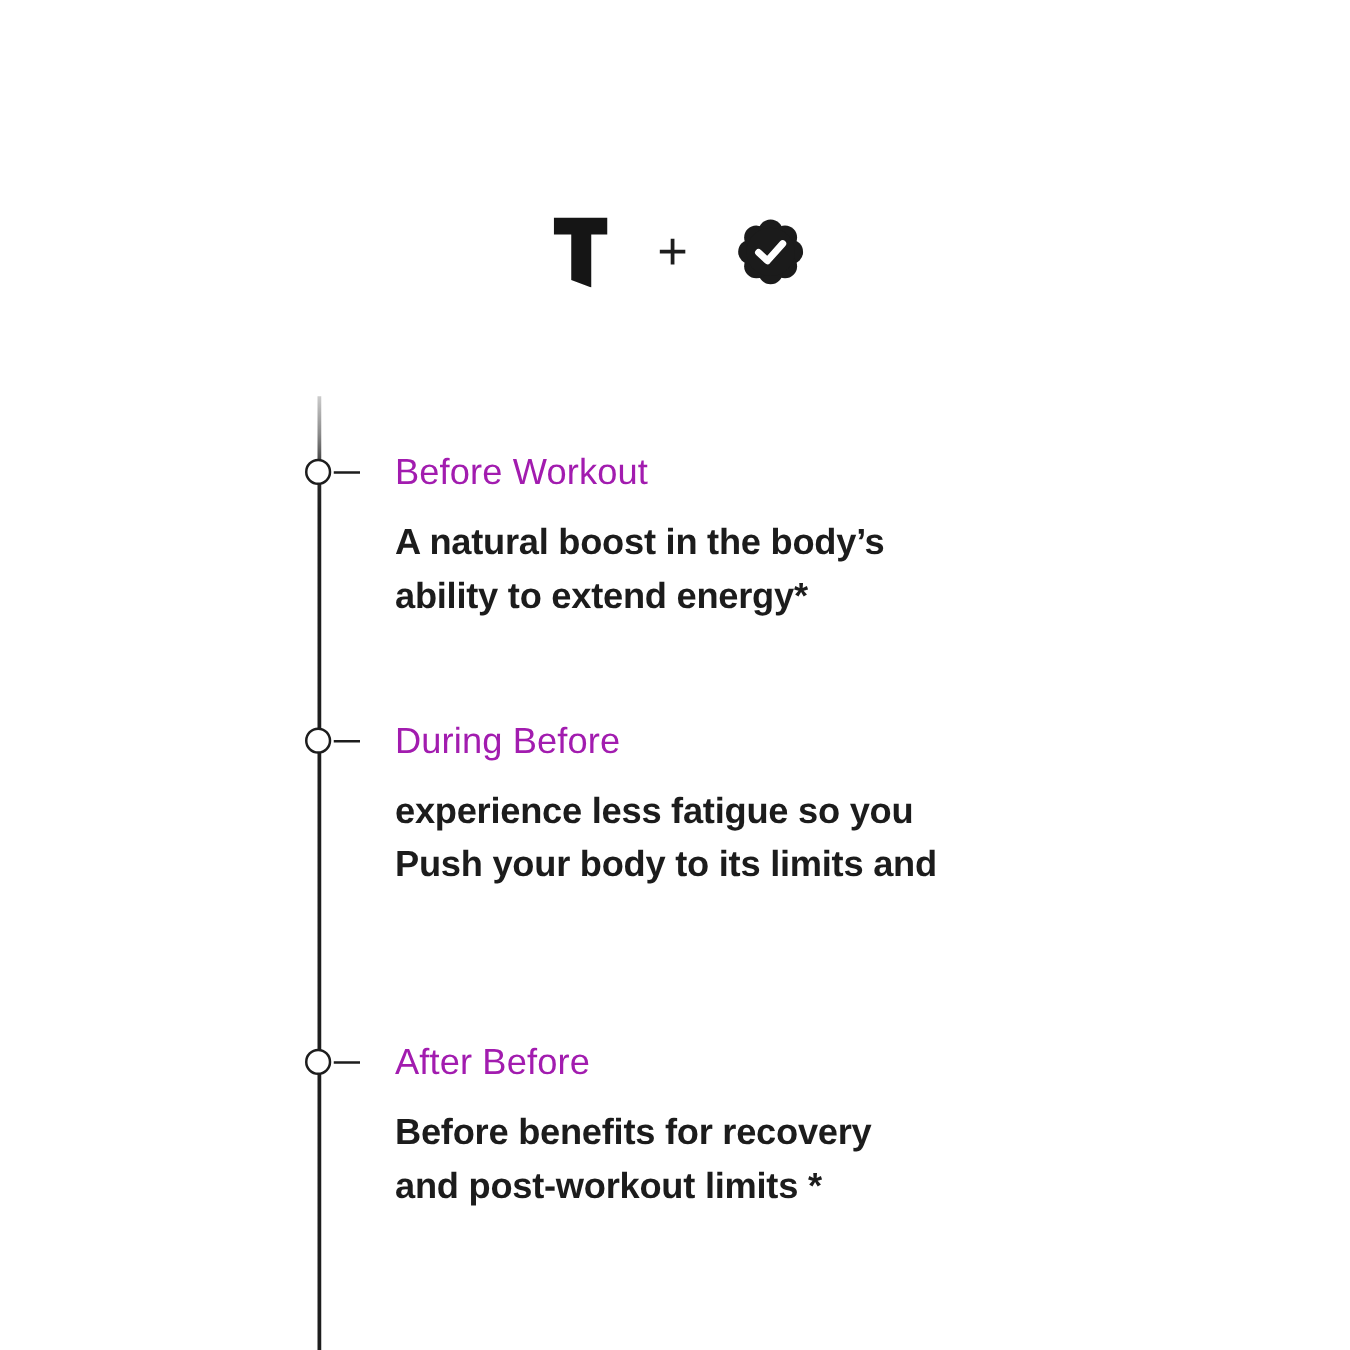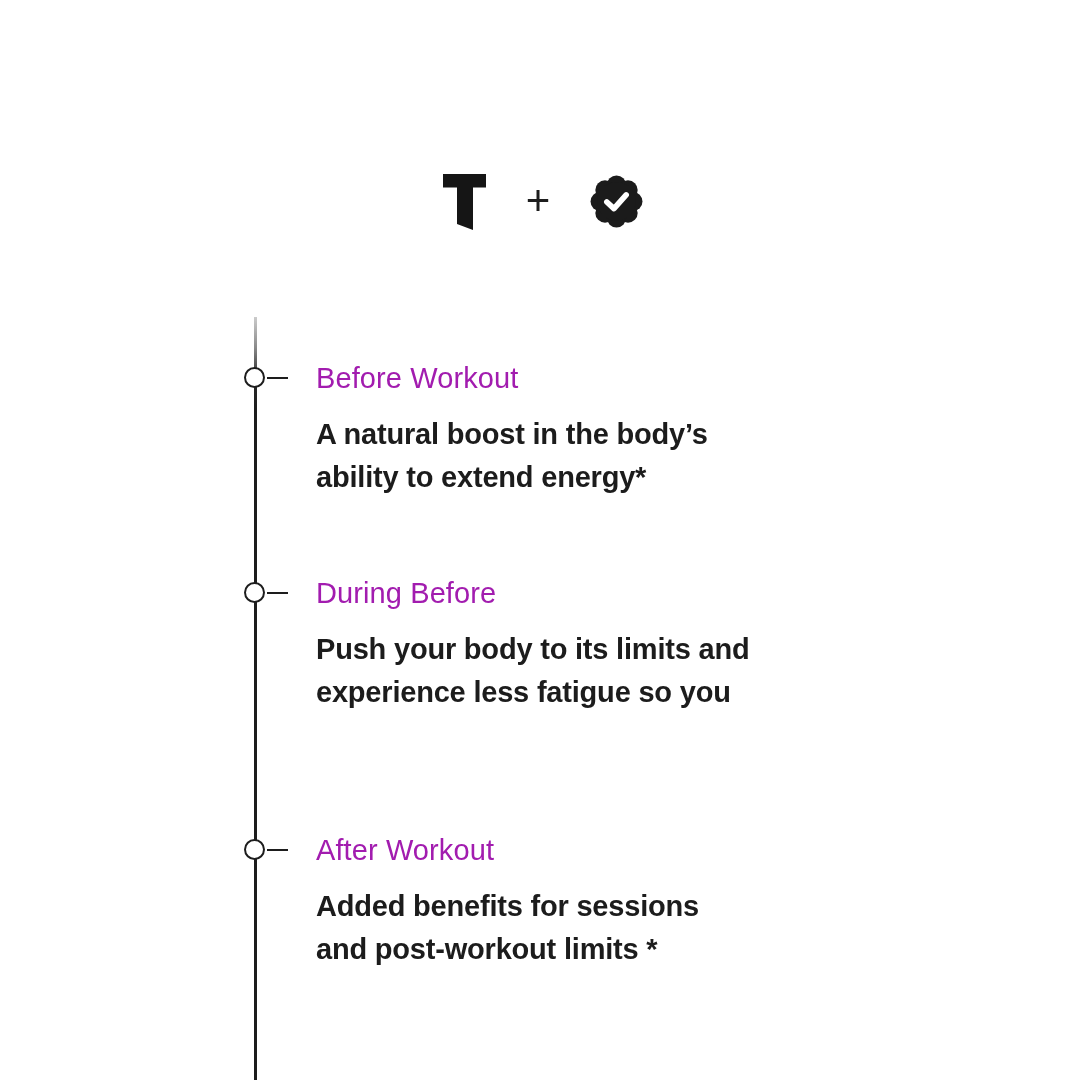--- a/index.html
+++ b/index.html
@@ -150,26 +150,26 @@
     <div class="item-label">Before Workout</div>
     <div class="item-desc">
       <div>A natural boost in the body’s</div>
       <div>ability to extend energy*</div>
     </div>
   </div>
 
   <div class="timeline-item" style="top:575px">
     <div class="item-label">During Before</div>
     <div class="item-desc">
+      <div>experience less fatigue so you</div>
       <div>Push your body to its limits and</div>
-      <div>experience less fatigue so you</div>
     </div>
   </div>
 
   <div class="timeline-item" style="top:832px">
-    <div class="item-label">After Workout</div>
+    <div class="item-label">After Before</div>
     <div class="item-desc">
-      <div>Added benefits for sessions</div>
+      <div>Before benefits for recovery</div>
       <div>and post-workout limits *</div>
     </div>
   </div>
 
 </div>
 
 </body></html>

